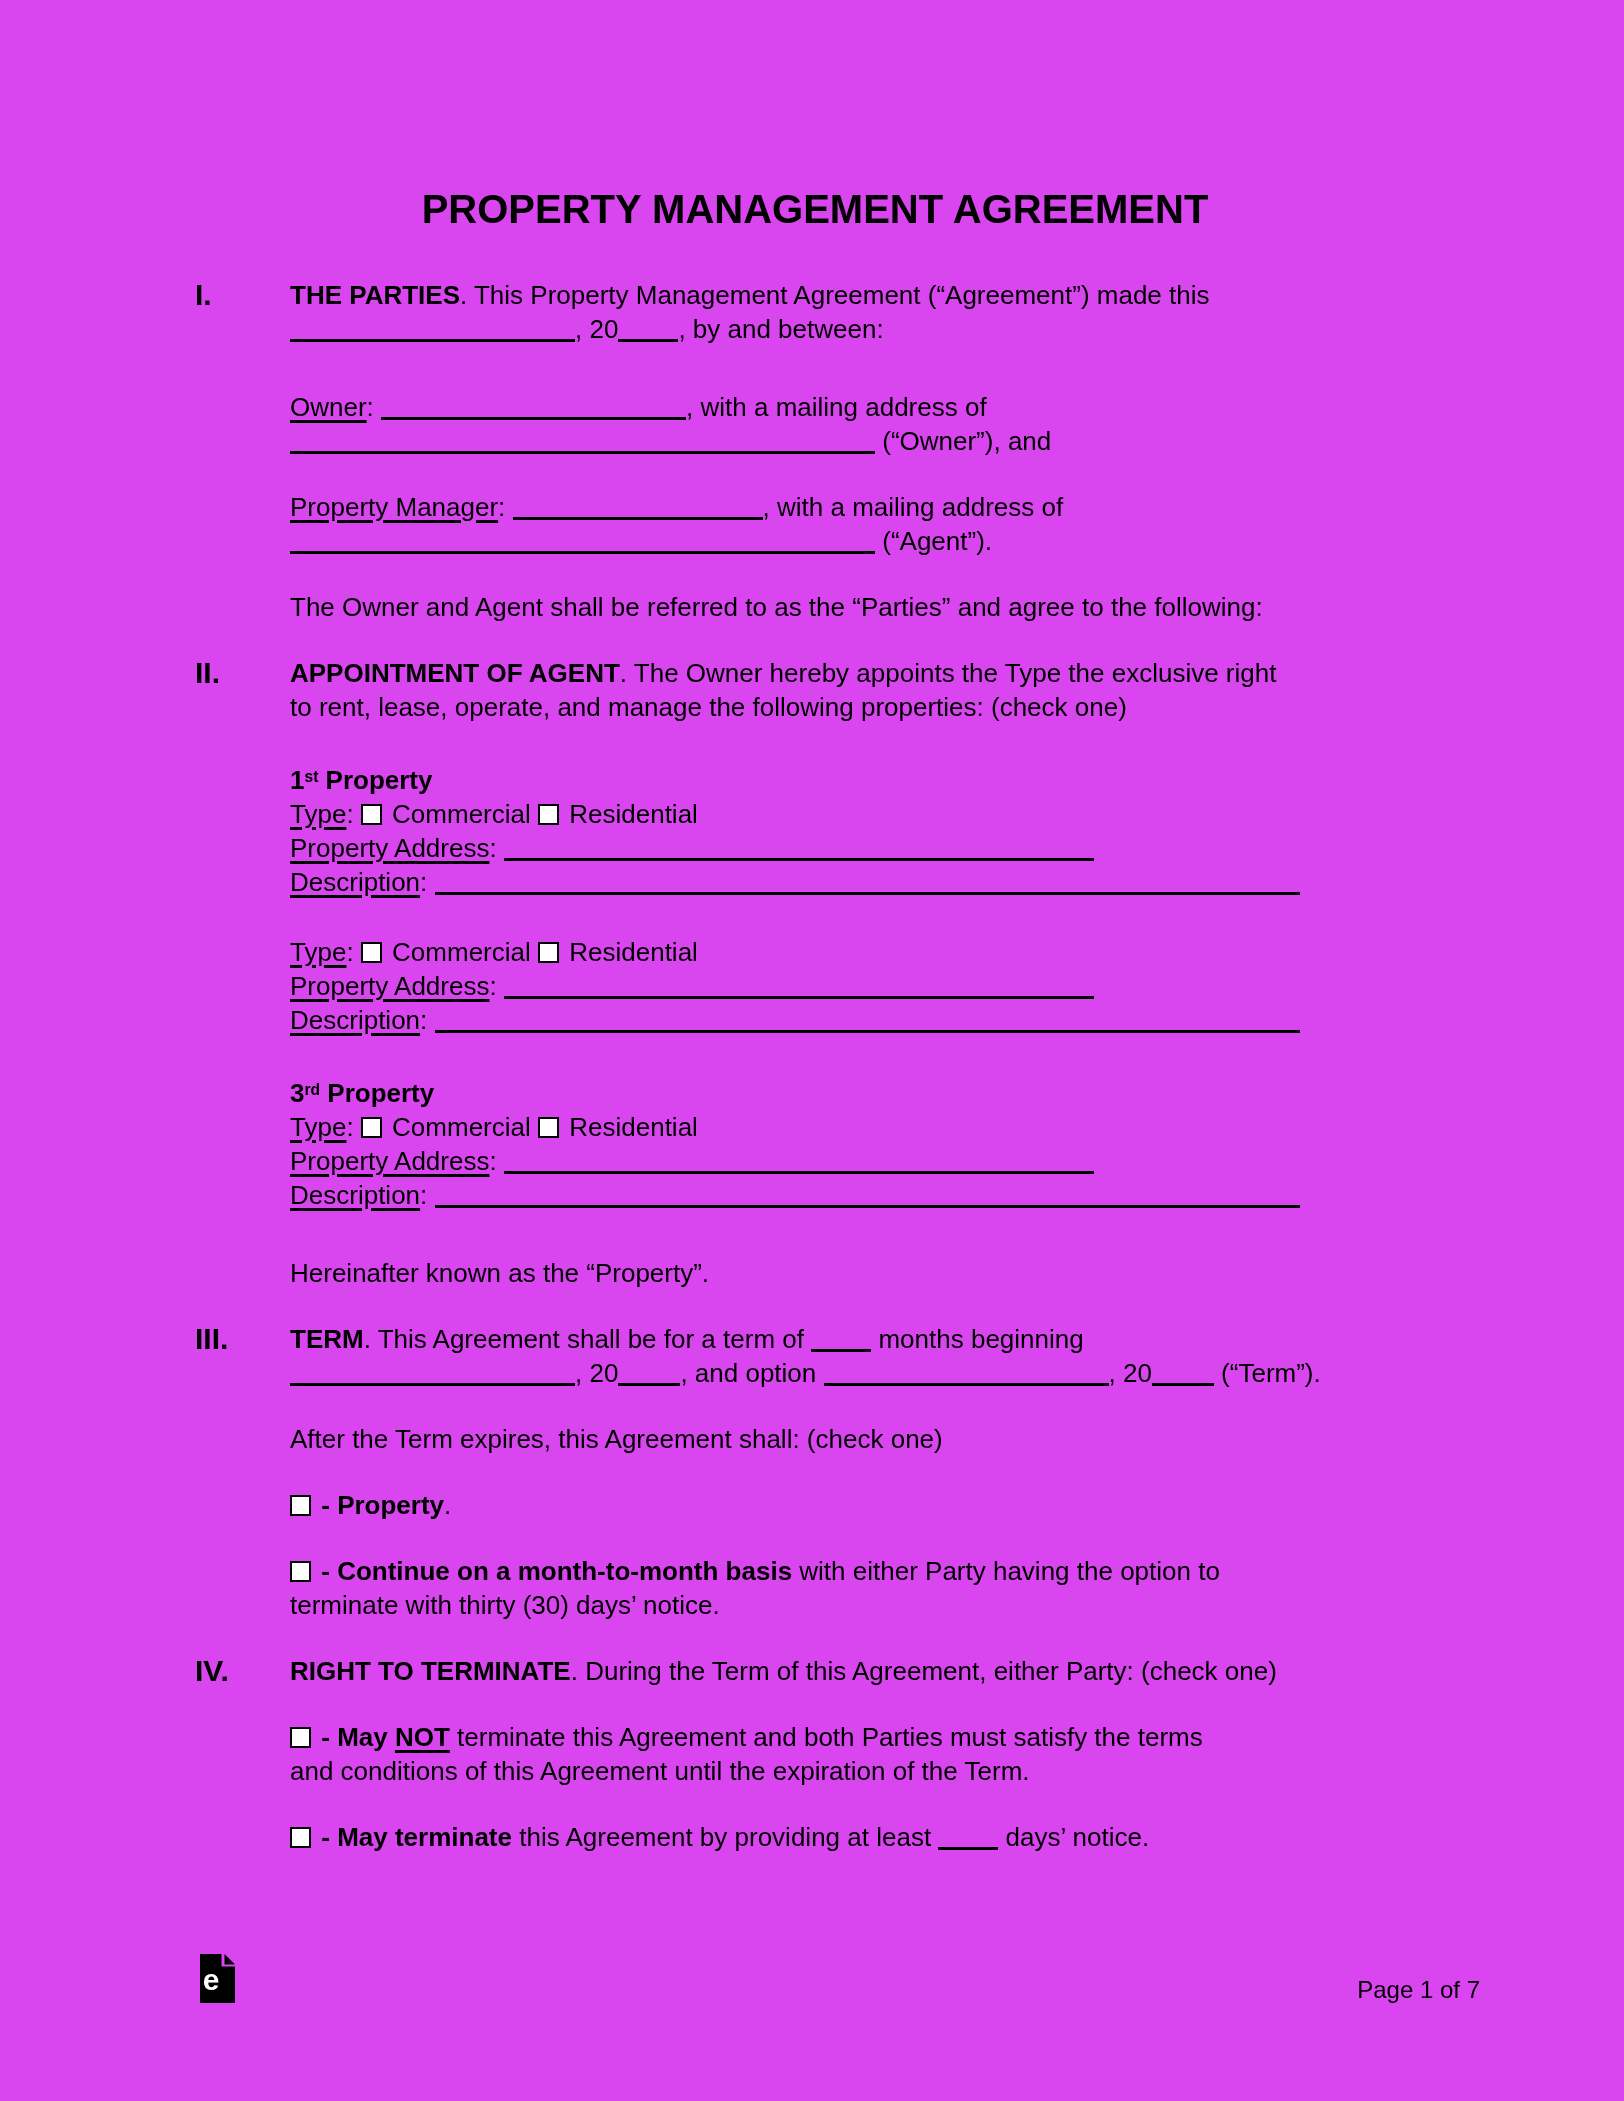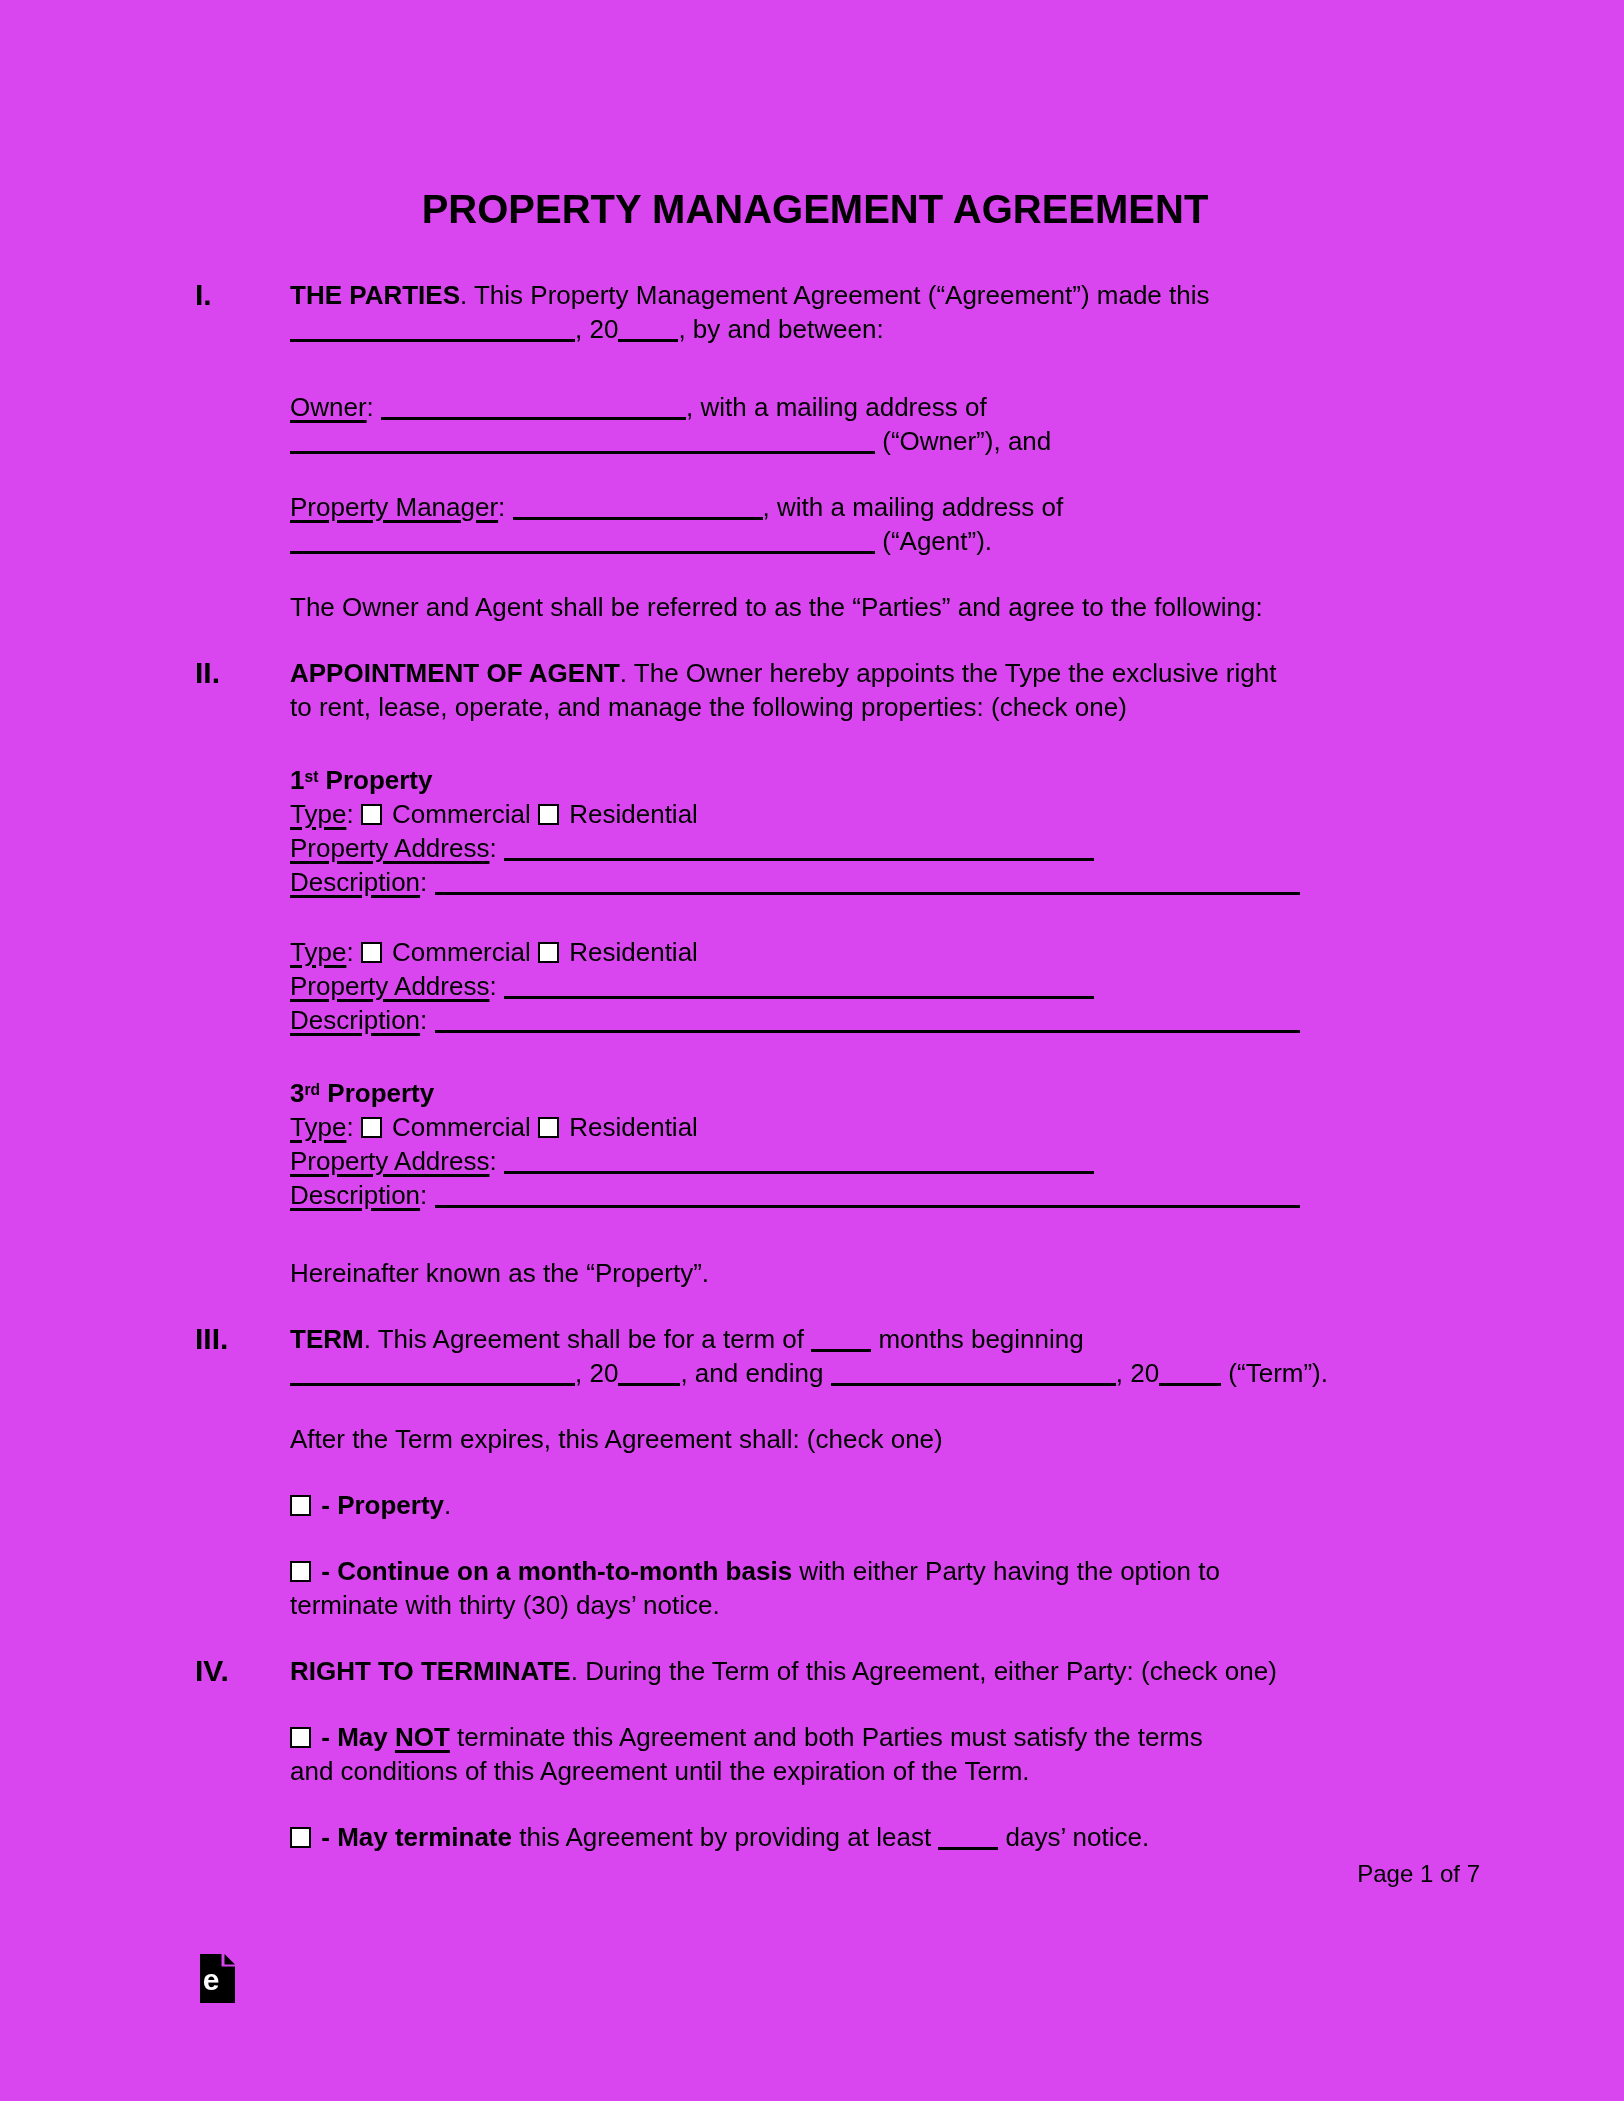--- a/index.html
+++ b/index.html
@@ -16,21 +16,21 @@
   .indent{}
   b{font-weight:bold;}
   .ul{text-decoration:underline;text-decoration-thickness:3px;text-underline-offset:4px;}
   .blank{display:inline-block;height:18px;border-bottom:3px solid #000;vertical-align:-4px;}
   .w60{width:60px;}  .w62{width:62px;}  .w250{width:250px;} .w285{width:285px;}
   .w305{width:305px;} .w585{width:585px;} .w590{width:590px;} .w865{width:865px;}
   .cb{display:inline-block;width:17px;height:17px;border:2px solid #000;vertical-align:-2px;margin:0 3px 0 0;background:#fff;}
   sup{font-size:0.6em;vertical-align:0.45em;}
   .prop-head{font-weight:bold;}
   .footer-logo{position:absolute;left:200px;top:1954px;width:35px;height:49px;}
-  .footer-page{position:absolute;right:144px;top:1860px;font-size:24px;line-height:28px;}
+  .footer-page{position:absolute;right:144px;top:1976px;font-size:24px;line-height:28px;}
 </style>
 </head>
 <body>
 
 <div class="page">
   <div class="content">
 
     <div class="title">PROPERTY MANAGEMENT AGREEMENT</div>
 
     <div class="sec">
@@ -82,21 +82,21 @@
         </div>
 
         <p class="para">Hereinafter known as the “Property”.</p>
       </div>
     </div>
 
     <div class="sec">
       <div class="num">III.</div>
       <div class="sbody">
         <p class="para"><b>TERM</b><span>. This Agreement shall be for a term of</span> <span class="blank w60"></span> <span>months beginning</span><br>
-          <span class="blank w285"></span><span>, 20</span><span class="blank w62"></span><span>, and ending</span> <span class="blank w285"></span><span>, 20</span><span class="blank w62"></span> <span>(“Term”).</span></p>
+          <span class="blank w285"></span><span>, 20</span><span class="blank w62"></span><span>, and option</span> <span class="blank w285"></span><span>, 20</span><span class="blank w62"></span> <span>(“Term”).</span></p>
 
         <p class="para">After the Term expires, this Agreement shall: (check one)</p>
 
         <div class="indent">
           <p class="para"><span class="cb"></span> <b>-</b> <b>Property</b><span>.</span></p>
 
           <p class="para"><span class="cb"></span> <b>-</b> <b>Continue on a month-to-month basis</b><span> with either Party having the option to</span><br>
             <span>terminate with thirty (30) days’ notice.</span></p>
         </div>
       </div>

